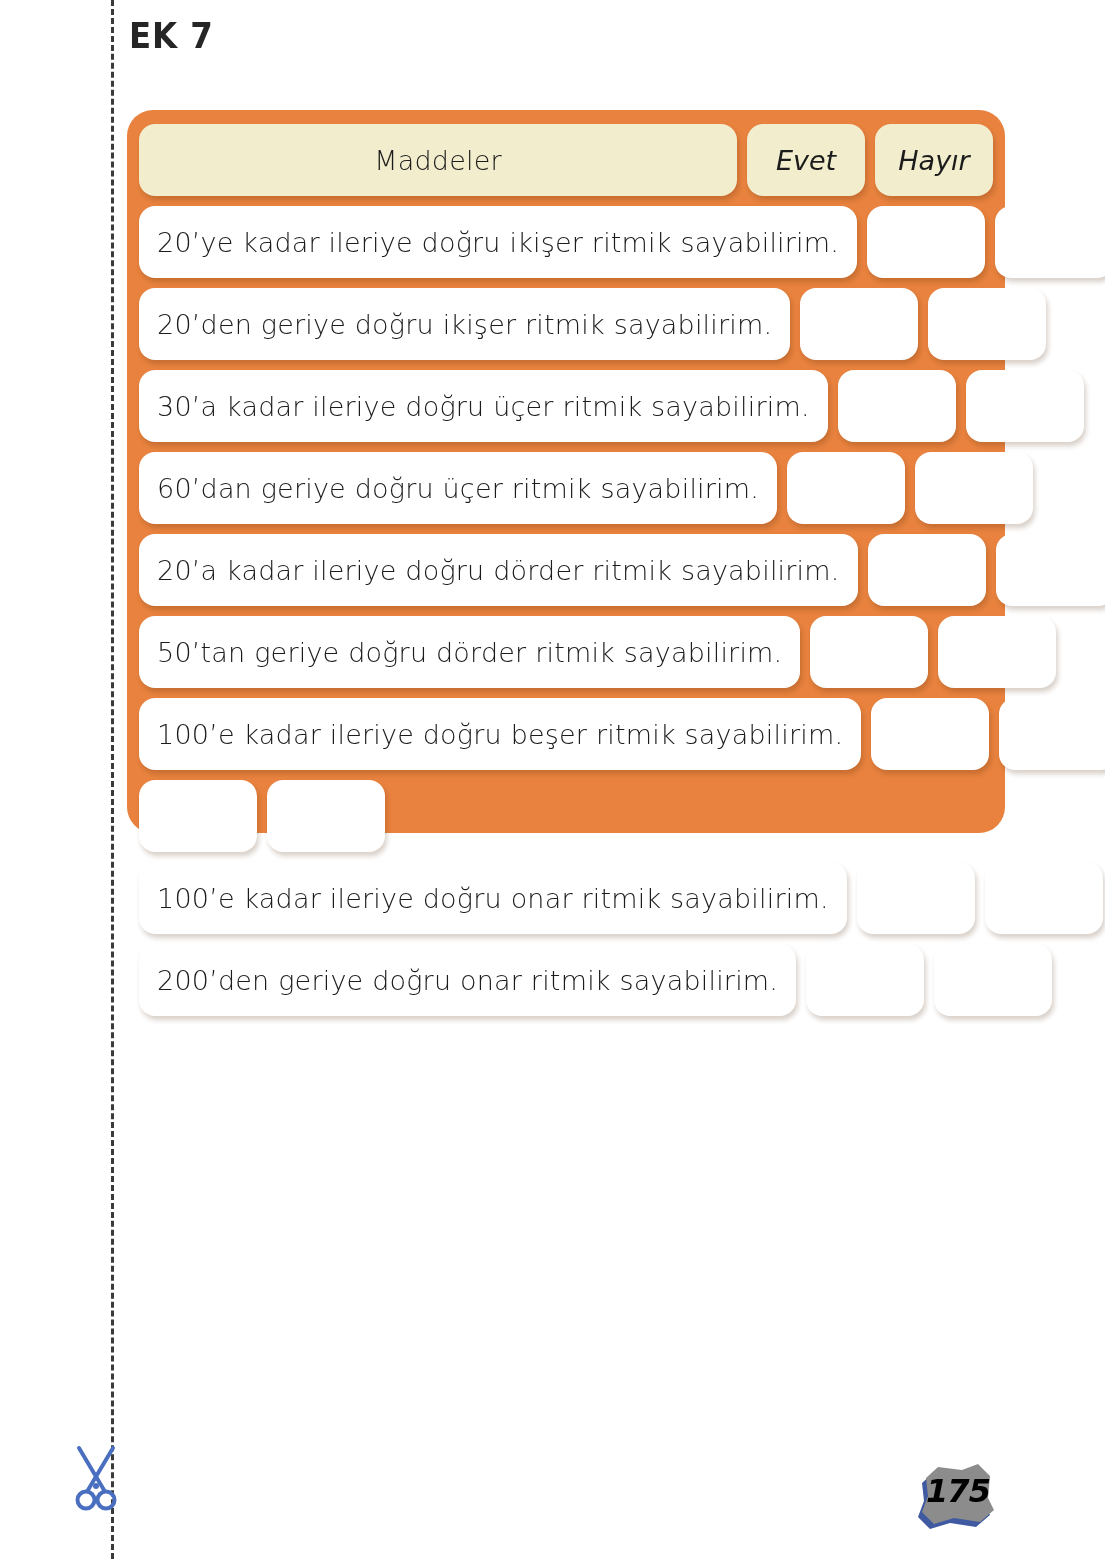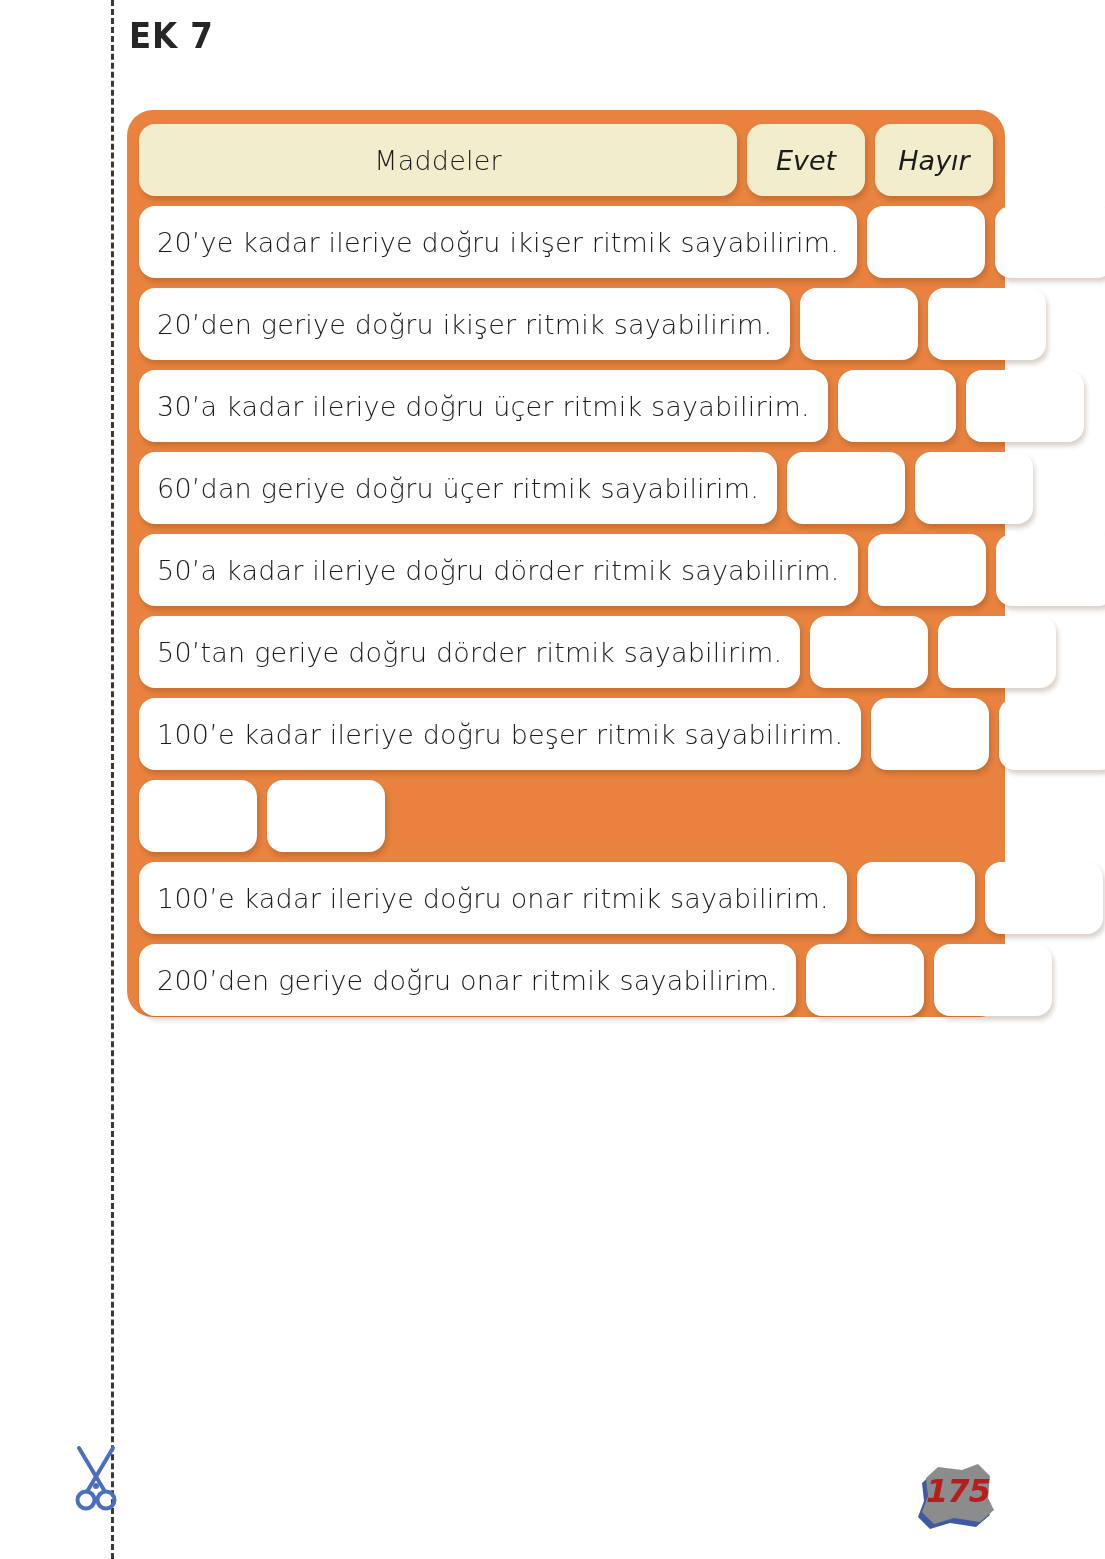--- a/index.html
+++ b/index.html
@@ -41,21 +41,21 @@
     transform-origin: left center;
     white-space: nowrap;
   }
 
   
   .table-card {
     position: absolute;
     left: 127px;
     top: 110px;
     width: 878px;
-    height: 907px;
+    height: 723px;
     background: #e8823e;
     border-radius: 26px;
     box-sizing: border-box;
     padding: 14px 12px 14px 12px;
     display: flex;
     flex-direction: column;
     gap: 10px;
   }
 
   .trow {
@@ -144,21 +144,21 @@
     top: 0;
     width: 84px;
     height: 74px;
     display: flex;
     align-items: center;
     justify-content: center;
     font-family: "DejaVu Sans", sans-serif;
     font-weight: 900;
     font-size: 32px;
     font-style: italic;
-    color: #b91c1c;
+    color: #000000;
     letter-spacing: -1px;
     padding-bottom: 4px;
     box-sizing: border-box;
   }
 </style>
 </head>
 <body>
 
 <div class="page">
 
@@ -207,21 +207,21 @@
     <div class="trow body-row">
       <div class="cell-stmt">
         <span class="stmt-text">60’dan geriye doğru üçer ritmik sayabilirim.</span>
       </div>
       <div class="cell-ans"></div>
       <div class="cell-ans"></div>
     </div>
 
     <div class="trow body-row">
       <div class="cell-stmt">
-        <span class="stmt-text">50’a kadar ileriye doğru dörder ritmik sayabilirim.</span>
+        <span class="stmt-text">20’a kadar ileriye doğru dörder ritmik sayabilirim.</span>
       </div>
       <div class="cell-ans"></div>
       <div class="cell-ans"></div>
     </div>
 
     <div class="trow body-row">
       <div class="cell-stmt">
         <span class="stmt-text">50’tan geriye doğru dörder ritmik sayabilirim.</span>
       </div>
       <div class="cell-ans"></div>

